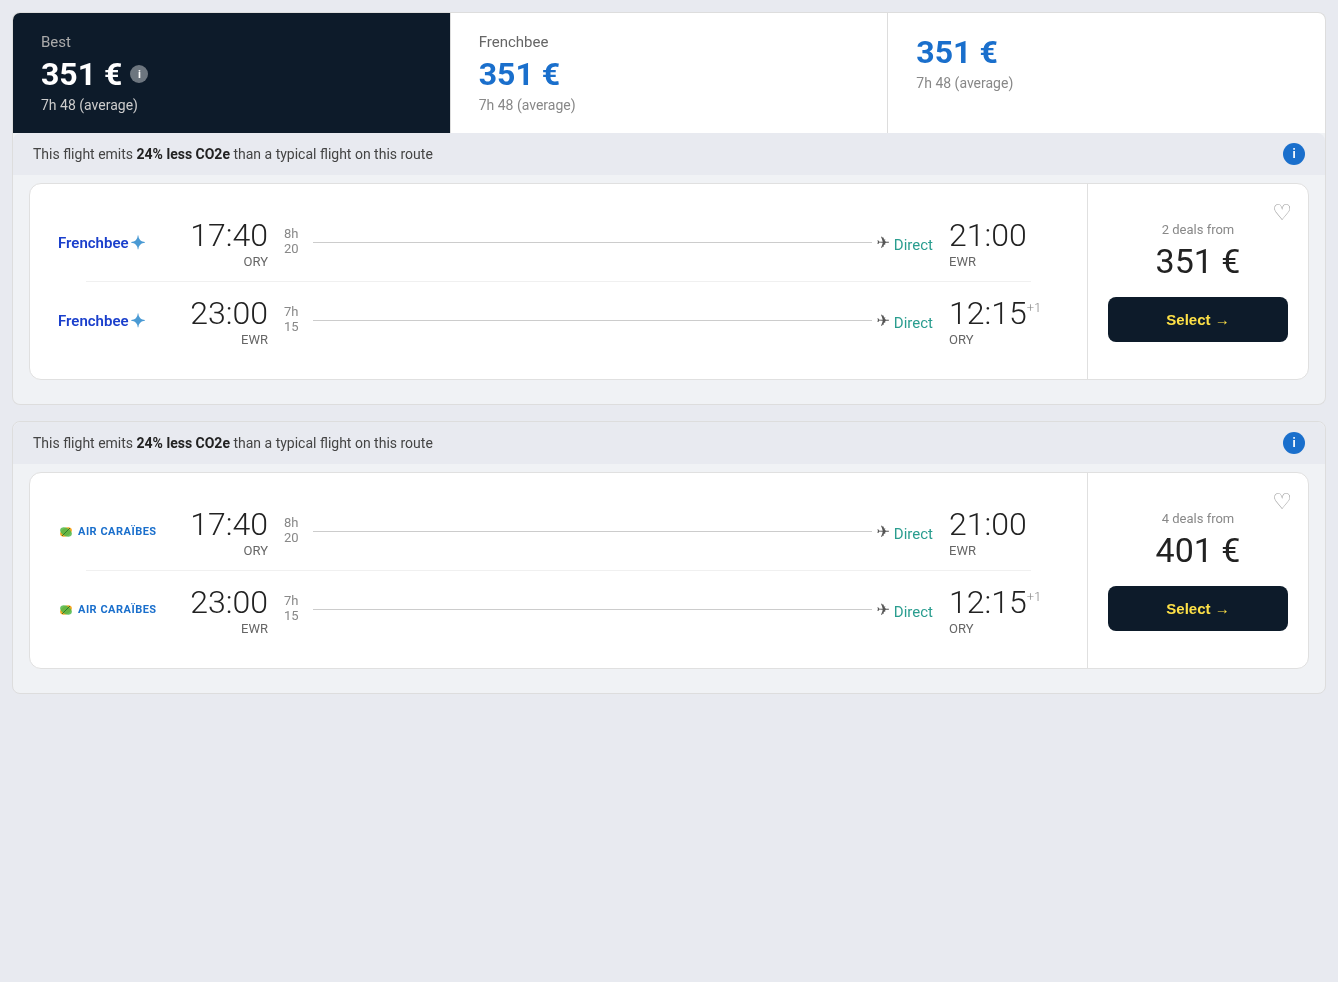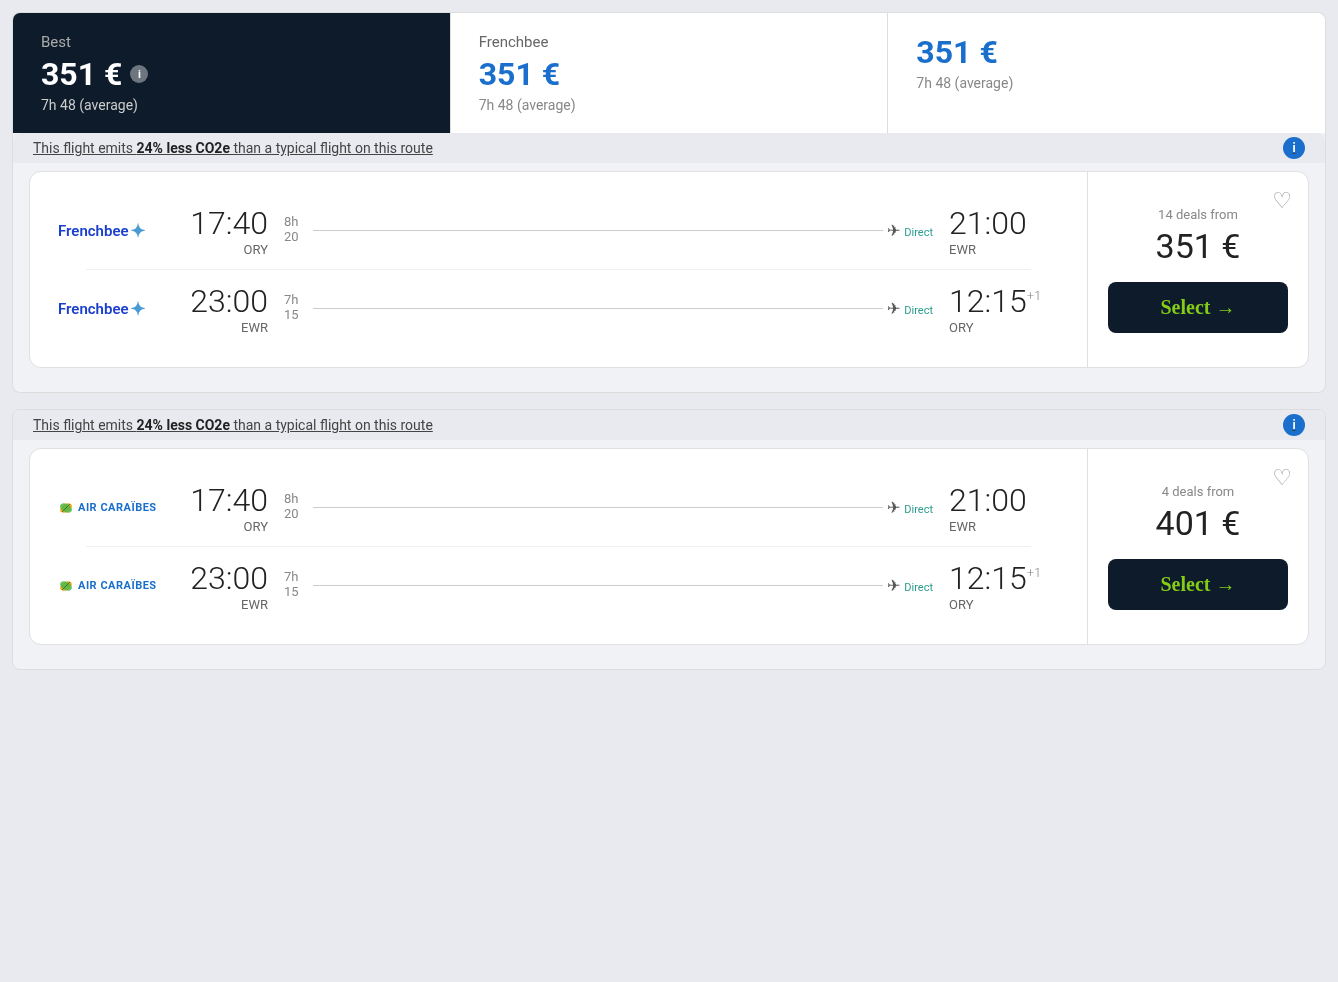--- a/index.html
+++ b/index.html
@@ -71,29 +71,28 @@
       background: #f0f2f5;
       border-radius: 0 0 8px 8px;
       border: 1px solid #ddd;
       border-top: none;
       margin-bottom: 16px;
       padding-bottom: 16px;
     }
 
     .eco-banner {
       background: #e8eaf0;
-      padding: 4px 20px;
+      padding: 10px 20px;
       font-size: 14px;
       color: #444;
       display: flex;
       justify-content: space-between;
       align-items: center;
       border-radius: 8px 8px 0 0;
       margin-top: 0;
-      text-decoration: underline;
     }
     .eco-banner strong { font-weight: 700; color: #222; }
     .info-circle {
       width: 22px;
       height: 22px;
       border-radius: 50%;
       background: #1a6fcc;
       color: white;
       font-size: 12px;
       display: inline-flex;
@@ -194,21 +193,21 @@
       flex: 1;
       height: 1px;
       background: #ccc;
     }
     .arrow-icon {
       color: #555;
       font-size: 16px;
       margin: 0 4px;
     }
     .direct-text {
-      font-size: 11px;
+      font-size: 15px;
       color: #2a9d8f;
       margin-top: 4px;
     }
 
     .arr-time {
       font-size: 32px;
       font-weight: 300;
       color: #222;
       min-width: 110px;
     }
@@ -255,33 +254,32 @@
     }
     .price-display {
       font-size: 34px;
       font-weight: 400;
       color: #222;
       text-align: center;
       margin-bottom: 16px;
     }
     .select-btn {
       background: #0d1b2a;
-      color: #84cc16;
+      color: #fde047;
       border: none;
       border-radius: 8px;
       padding: 14px 28px;
-      font-size: 20px;
+      font-size: 15px;
       font-weight: 600;
       cursor: pointer;
       width: 100%;
       display: flex;
       align-items: center;
       justify-content: center;
       gap: 8px;
-      font-family: Liberation Serif, serif;
     }
 
     .segment-divider {
       border: none;
       border-top: 1px solid #f0f0f0;
       margin: 0 28px;
     }
 
     .second-result-wrapper {
       background: #f0f2f5;
@@ -380,21 +378,21 @@
           <div class="arr-time">
             <span>12:15</span><span class="plus-day">+1</span>
           </div>
           <div class="arr-airport">ORY</div>
         </div>
       </div>
     </div>
 
     <div class="flight-price-panel">
       <span class="heart-icon">♡</span>
-      <div class="deals-from">14 deals from</div>
+      <div class="deals-from">2 deals from</div>
       <div class="price-display">351 €</div>
       <button class="select-btn">Select →</button>
     </div>
   </div>
 </div>
 
 <div class="second-result-wrapper">
   <div class="eco-banner">
     <span>
       This flight emits <strong>24% less CO2e</strong><span> than a typical flight on this route</span>

